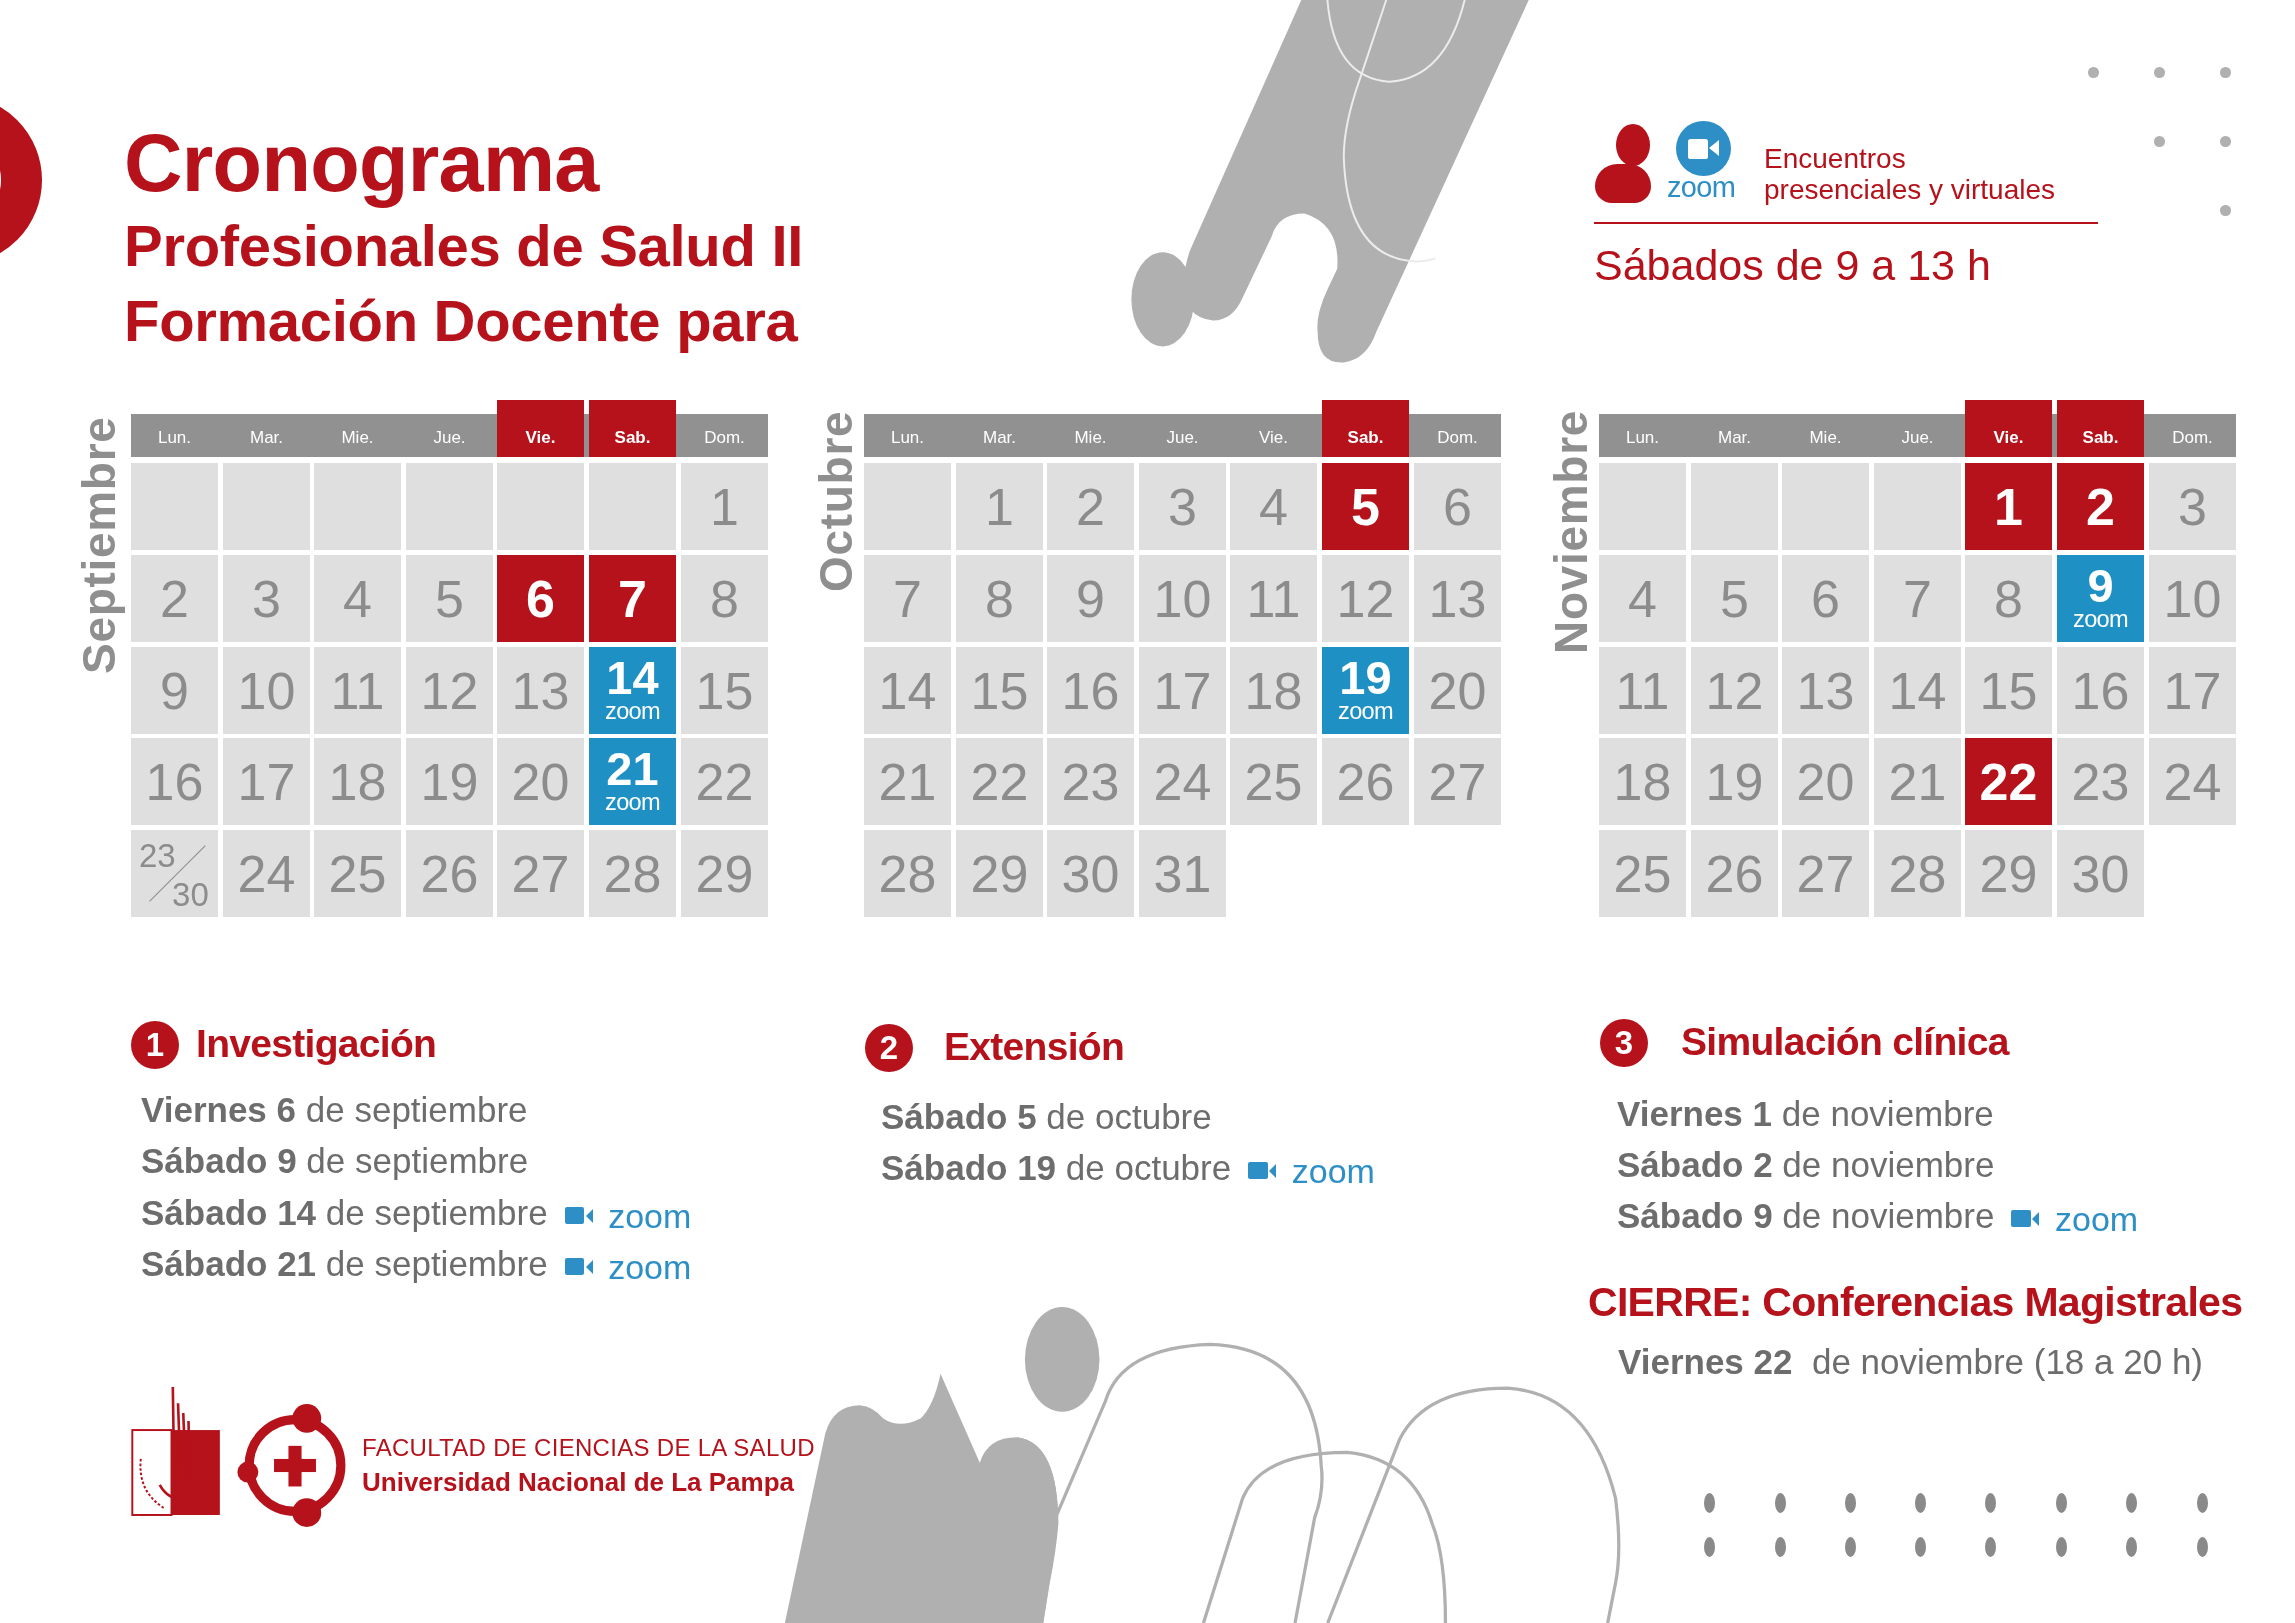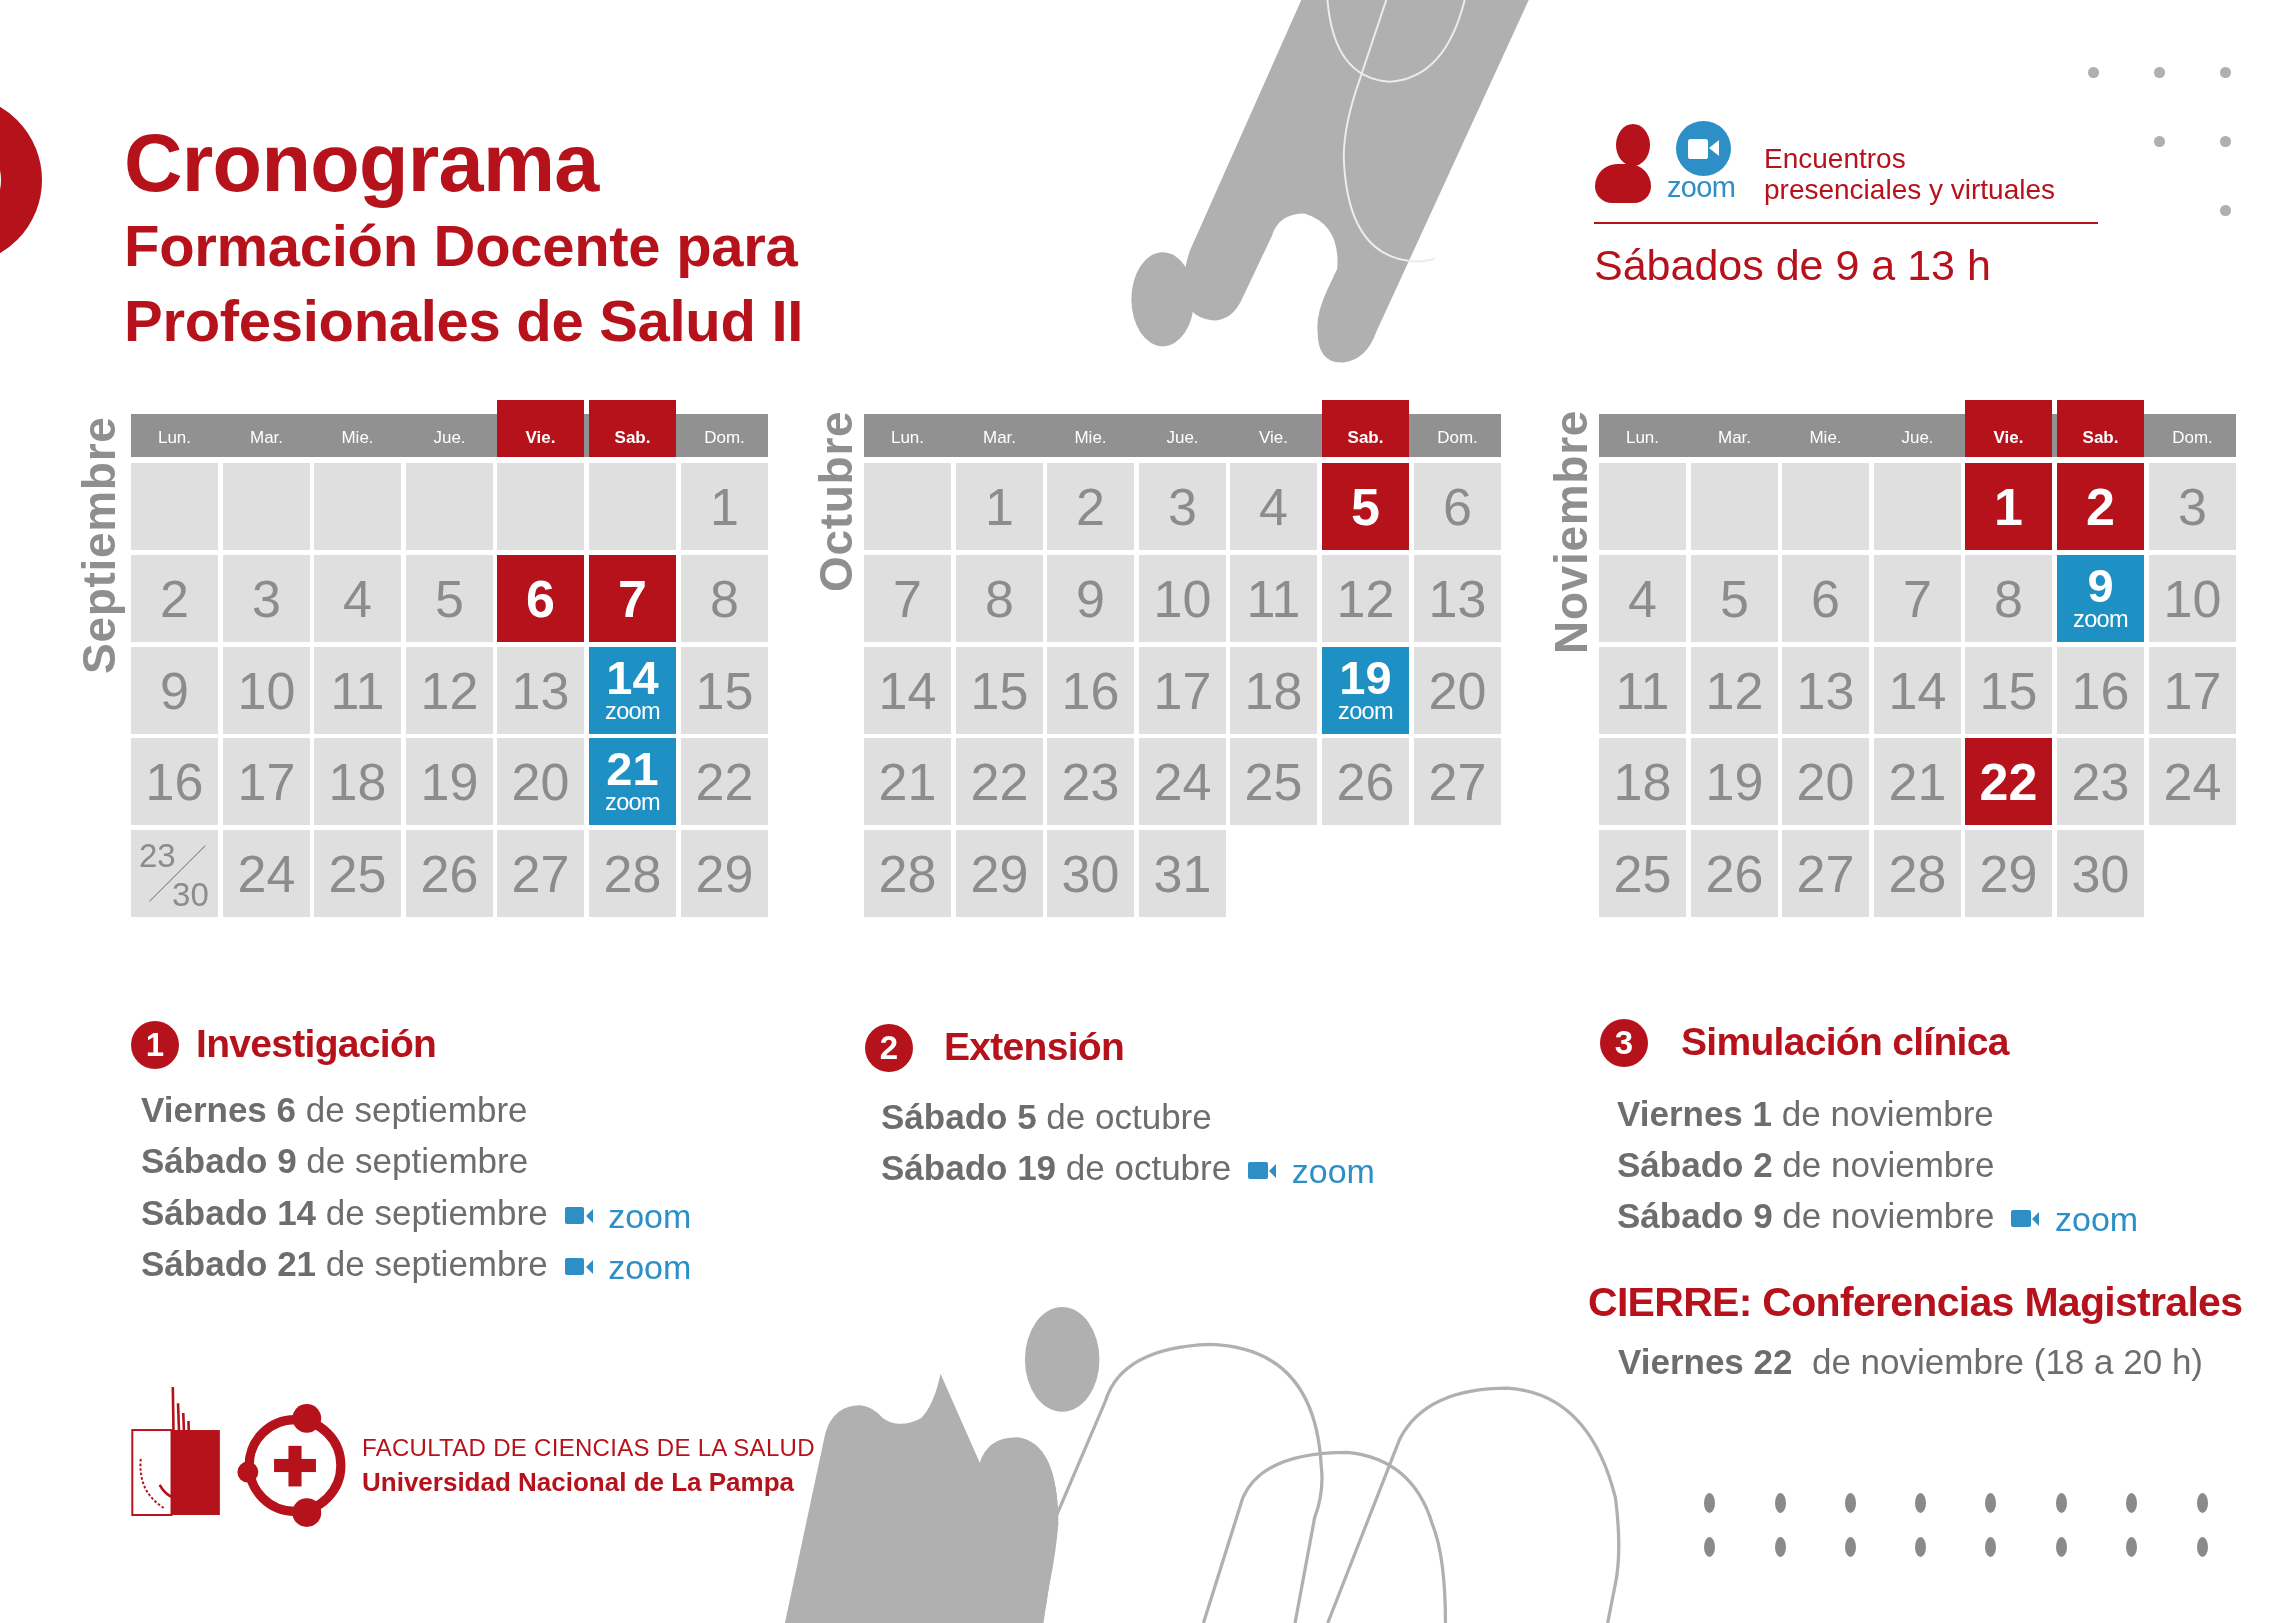--- a/index.html
+++ b/index.html
@@ -122,22 +122,22 @@
   <div class="dot-dark" style="left:1845px;top:1537px"></div>
   <div class="dot-dark" style="left:1915px;top:1537px"></div>
   <div class="dot-dark" style="left:1985px;top:1537px"></div>
   <div class="dot-dark" style="left:2056px;top:1537px"></div>
   <div class="dot-dark" style="left:2126px;top:1537px"></div>
   <div class="dot-dark" style="left:2197px;top:1537px"></div>
 </div>
 
 <div class="abs red title-main">Cronograma</div>
 <div class="abs red title-sub">
+  <div>Profesionales de Salud II</div>
   <div>Formación Docente para</div>
-  <div>Profesionales de Salud II</div>
 </div>
 
 <div>
   <div>
     <div class="abs enc-person-head"></div>
     <div class="abs enc-person-body"></div>
   </div>
   <div>
     <div class="abs enc-zoom-circle"></div>
     <div class="abs enc-zoom-cam"></div>

